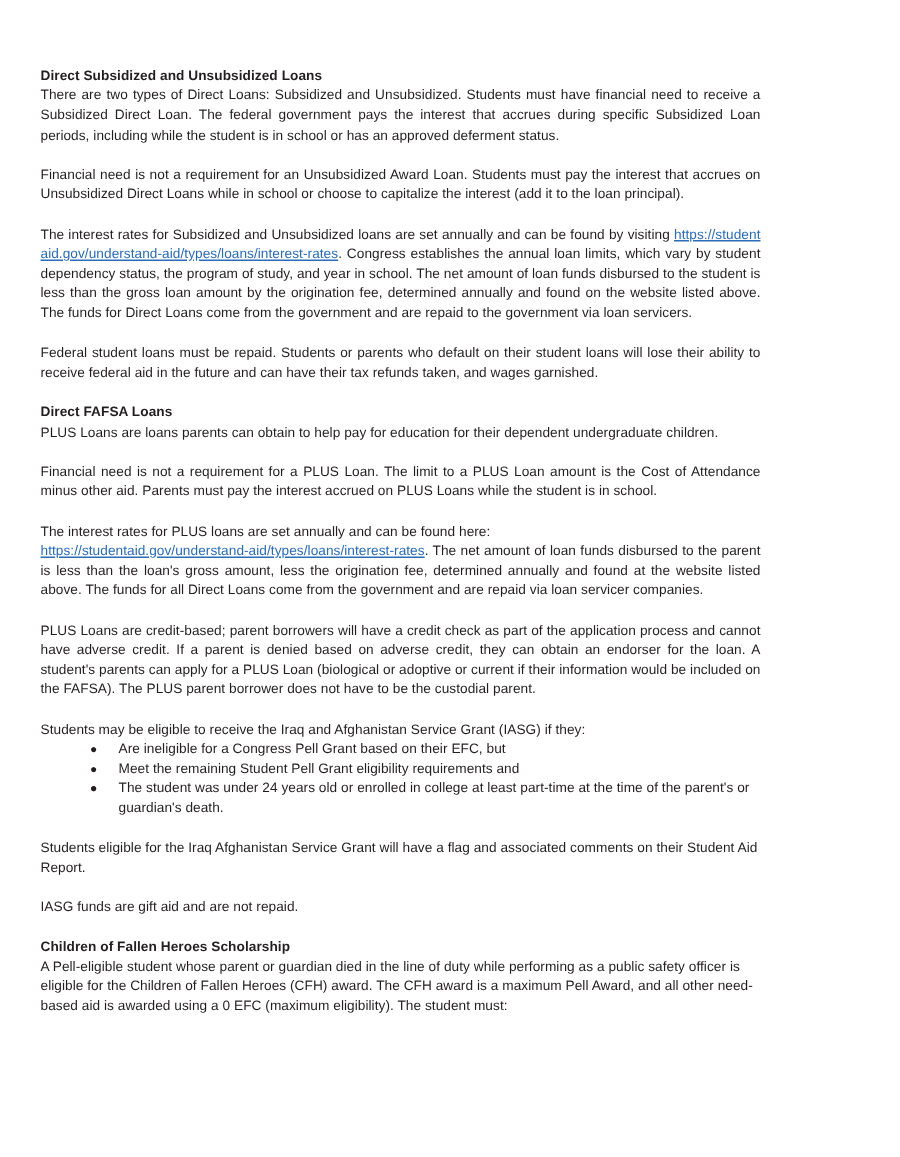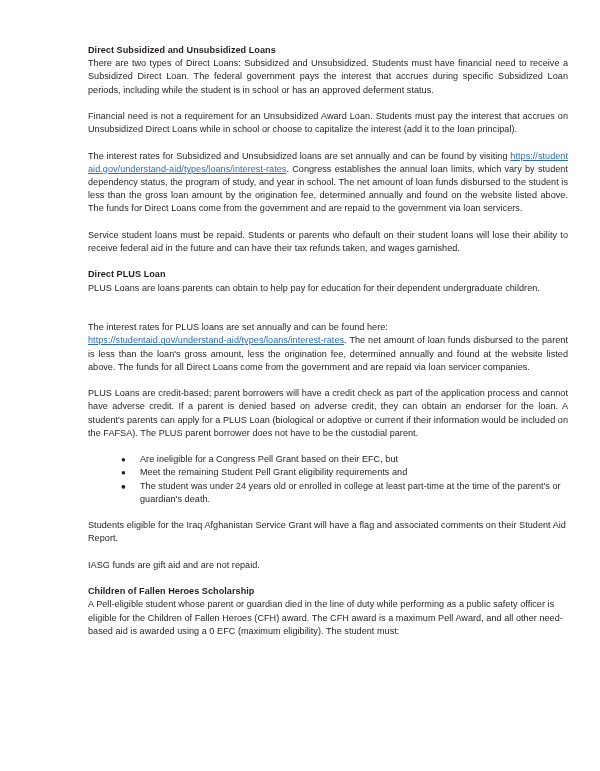--- a/index.html
+++ b/index.html
@@ -13,21 +13,21 @@
     font-family: "Liberation Sans", sans-serif;
     color: #231f20;
     -webkit-font-smoothing: antialiased;
   }
   .page {
     position: relative;
     width: 600px;
     height: 771px;
     background: #ffffff;
     box-sizing: border-box;
-    padding: 44px 60px 0 88px;
+    padding: 44px 60px 0 27px;
   }
   .content {
     width: 480px;
   }
   .heading {
     font-size: 9.1px;
     font-weight: bold;
     line-height: 13.2px;
     margin: 0;
     letter-spacing: 0.005em;
@@ -87,35 +87,37 @@
 <div class="page">
   <div class="content">
 
     <div class="heading">Direct Subsidized and Unsubsidized Loans</div>
     <p class="para">There are two types of Direct Loans: Subsidized and Unsubsidized. Students must have financial need to receive a Subsidized Direct Loan. The federal government pays the interest that accrues during specific Subsidized Loan periods, including while the student is in school or has an approved deferment status.</p>
     <div class="gap"></div>
     <p class="para">Financial need is not a requirement for an Unsubsidized Award Loan. Students must pay the interest that accrues on Unsubsidized Direct Loans while in school or choose to capitalize the interest (add it to the loan principal).</p>
     <div class="gap"></div>
     <p class="para"><span>The interest rates for Subsidized and Unsubsidized loans are set annually and can be found by visiting </span><a class="doclink" href="#">https://studentaid.gov/understand-aid/types/loans/interest-rates</a><span>. Congress establishes the annual loan limits, which vary by student dependency status, the program of study, and year in school. The net amount of loan funds disbursed to the student is less than the gross loan amount by the origination fee, determined annually and found on the website listed above. The funds for Direct Loans come from the government and are repaid to the government via loan servicers.</span></p>
     <div class="gap"></div>
-    <p class="para">Service student loans must be repaid. Students or parents who default on their student loans will lose their ability to receive federal aid in the future and can have their tax refunds taken, and wages garnished.</p>
+    <p class="para">Federal student loans must be repaid. Students or parents who default on their student loans will lose their ability to receive federal aid in the future and can have their tax refunds taken, and wages garnished.</p>
 
     <div class="gap"></div>
 
-    <div class="heading">Direct PLUS Loan</div>
+    <div class="heading">Direct FAFSA Loans</div>
     <p class="para flush">PLUS Loans are loans parents can obtain to help pay for education for their dependent undergraduate children.</p>
     <div class="gap"></div>
+    <p class="para">Financial need is not a requirement for a PLUS Loan. The limit to a PLUS Loan amount is the Cost of Attendance minus other aid. Parents must pay the interest accrued on PLUS Loans while the student is in school.</p>
     <div class="gap"></div>
     <p class="para flush">The interest rates for PLUS loans are set annually and can be found here:</p>
     <p class="para"><a class="doclink" href="#">https://studentaid.gov/understand-aid/types/loans/interest-rates</a><span>. The net amount of loan funds disbursed to the parent is less than the loan's gross amount, less the origination fee, determined annually and found at the website listed above. The funds for all Direct Loans come from the government and are repaid via loan servicer companies.</span></p>
     <div class="gap"></div>
     <p class="para">PLUS Loans are credit-based; parent borrowers will have a credit check as part of the application process and cannot have adverse credit. If a parent is denied based on adverse credit, they can obtain an endorser for the loan. A student's parents can apply for a PLUS Loan (biological or adoptive or current if their information would be included on the FAFSA). The PLUS parent borrower does not have to be the custodial parent.</p>
 
     <div class="gap"></div>
 
+    <p class="para flush">Students may be eligible to receive the Iraq and Afghanistan Service Grant (IASG) if they:</p>
     <ul class="bullets">
       <li><span class="bullet-dot">●</span><span>Are ineligible for a Congress Pell Grant based on their EFC, but</span></li>
       <li><span class="bullet-dot">●</span><span>Meet the remaining Student Pell Grant eligibility requirements and</span></li>
       <li><span class="bullet-dot">●</span></li>
       <li><span class="bullet-dot">●</span><span>The student was under 24 years old or enrolled in college at least part-time at the time of the parent's or guardian's death.</span></li>
     </ul>
     <div class="gap"></div>
     <p class="para flush">Students eligible for the Iraq Afghanistan Service Grant will have a flag and associated comments on their Student Aid Report.</p>
     <div class="gap"></div>
     <p class="para flush">IASG funds are gift aid and are not repaid.</p>

